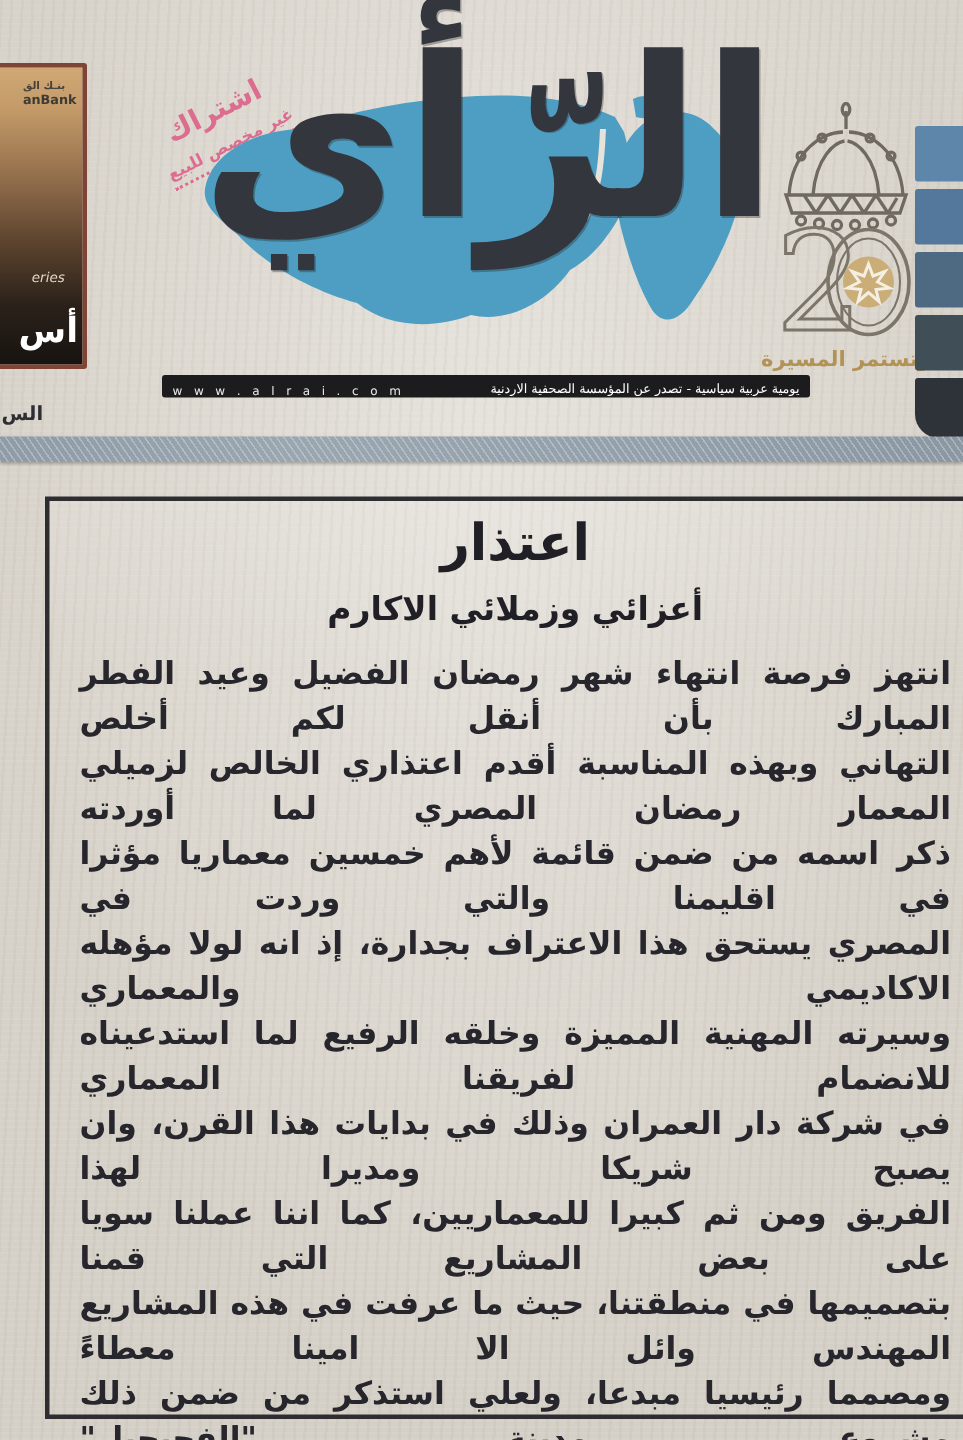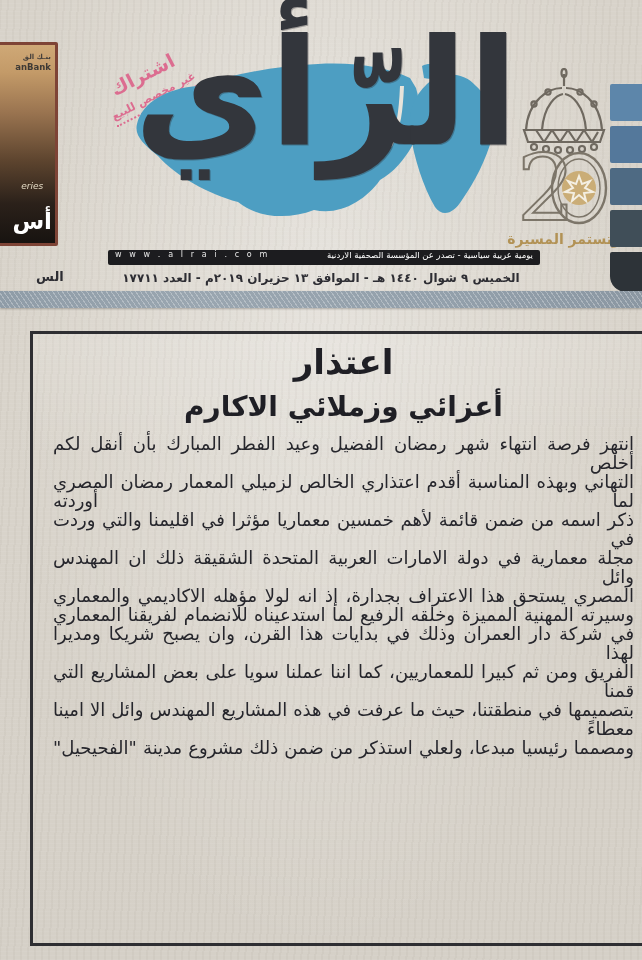--- a/index.html
+++ b/index.html
@@ -22,21 +22,21 @@
       repeating-linear-gradient(0deg, rgba(255,255,255,.05) 0 1px, rgba(0,0,0,0) 1px 4px);
   }
 
   
   .left-ad{
     position:absolute;left:-10px;top:42px;width:62px;height:198px;
     border:3px solid #7e4436;border-radius:2px;
     background:linear-gradient(180deg,#cfa876 0%,#c39a68 14%,#9a7450 34%,#5e452f 58%,#2b211a 80%,#171310 100%);
     overflow:hidden;
   }
-  .left-ad .bank{position:absolute;top:8px;right:4px;text-align:right;color:#47413c;line-height:1.25;}
+  .left-ad .bank{position:absolute;top:8px;right:4px;color:#47413c;line-height:1.25;}
   .left-ad .bank .ar{font-size:7px;font-weight:bold;}
   .left-ad .bank .en{font-size:8.5px;font-weight:bold;color:#3e3a35;}
   .left-ad .series{position:absolute;bottom:10px;right:3px;text-align:right;color:#f2e9d2;}
   .left-ad .series .en{font-size:9px;font-style:italic;opacity:.9;text-align:center;}
   .left-ad .series .ar{font-size:23px;font-weight:bold;color:#fff;line-height:1;margin-top:19px;}
 
   
   .stamp{
     position:absolute;left:88px;top:62px;width:120px;
     transform:rotate(-27deg);
@@ -61,33 +61,33 @@
 
   
   .edge-blocks{position:absolute;right:-6px;top:84px;width:38px;}
   .edge-blocks .blk{width:38px;height:37px;margin-bottom:5px;border-radius:2px;}
   .edge-blocks .blk:last-child{border-radius:2px 2px 2px 16px;height:40px;}
 
   
   .pubbar{
     position:absolute;left:108px;top:250px;width:432px;height:15px;
     background:#1c1c1f;border-radius:2px;
-    display:flex;justify-content:space-between;align-items:flex-start;
+    display:flex;justify-content:space-between;align-items:flex-end;
     padding:0 7px;box-sizing:border-box;
   }
   .pubbar .web{font-size:8px;letter-spacing:2.6px;color:#e8e8e8;white-space:nowrap;}
   .pubbar .tag{font-size:8.5px;color:#ffffff;direction:rtl;white-space:nowrap;}
 
   
   .dateline{
     position:absolute;left:0;top:271px;width:100%;
     text-align:center;font-size:12px;font-weight:bold;color:#2d2d33;
     direction:rtl;letter-spacing:.3px;
   }
-  .edge-text{position:absolute;left:1px;top:269px;font-size:13px;font-weight:bold;color:#2d2d33;margin-left:35px;}
+  .edge-text{position:absolute;left:1px;top:269px;font-size:13px;font-weight:bold;color:#2d2d33;}
 
   
   .fold-band{
     position:absolute;left:0;top:291px;width:100%;height:17px;
     background:
       repeating-linear-gradient(55deg, rgba(255,255,255,.28) 0 1px, rgba(0,0,0,0) 1px 4px),
       linear-gradient(90deg,#8f9ca7 0%,#9aa6b0 30%,#93a0ab 70%,#8b97a2 100%);
     box-shadow:0 1px 2px rgba(0,0,0,.25);
   }
 
@@ -97,26 +97,26 @@
     border:3px solid #2e2e32;
     padding:4px 20px 8px 20px;box-sizing:content-box;
     direction:rtl;color:#232329;
     background:linear-gradient(180deg, rgba(255,255,255,.12), rgba(0,0,0,0) 20%);
   }
   .notice-title{
     text-align:center;font-size:34px;font-weight:bold;line-height:48px;
     letter-spacing:1px;color:#1f1f25;
   }
   .notice-subtitle{
-    text-align:center;font-size:28px;font-weight:bold;line-height:42px;color:#1f1f25;
+    text-align:center;font-size:22px;font-weight:bold;line-height:42px;color:#1f1f25;
   }
   .notice-body{margin-top:6px;}
   .body-line{
     direction:rtl;text-align:justify;text-align-last:justify;
-    font-size:18px;font-weight:normal;line-height:19px;
+    font-size:21px;font-weight:bold;line-height:30px;
     color:#26262c;white-space:normal;
   }
 </style>
 </head>
 <body>
 
 <div class="page">
   <div class="grain"></div>
 
   <div class="left-ad">
@@ -185,33 +185,31 @@
     <div class="blk" style="background:#4e6a83"></div>
     <div class="blk" style="background:#404e58"></div>
     <div class="blk" style="background:#2d3338"></div>
   </div>
 
   <div class="pubbar">
     <span class="web">w w w . a l r a i . c o m</span>
     <span class="tag">يومية عربية سياسية - تصدر عن المؤسسة الصحفية الاردنية</span>
   </div>
 
-  <div class="dateline">الخميس ٩ شوال ١٤٤٠ هـ - الموافق ١٣ حزيران ٢٠١٩م - العدد ١٧٧١١</div>
   <div class="edge-text">الس</div>
 
   <div class="fold-band"></div>
 
   <div class="notice">
     <div class="notice-title">اعتذار</div>
     <div class="notice-subtitle">أعزائي وزملائي الاكارم</div>
     <div class="notice-body">
         <div class="body-line">انتهز فرصة انتهاء شهر رمضان الفضيل وعيد الفطر المبارك بأن أنقل لكم أخلص</div>
         <div class="body-line">التهاني وبهذه المناسبة أقدم اعتذاري الخالص لزميلي المعمار رمضان المصري لما أوردته</div>
         <div class="body-line">ذكر اسمه من ضمن قائمة لأهم خمسين معماريا مؤثرا في اقليمنا والتي وردت في</div>
-        <div class="body-line">مجلة معمارية في دولة الامارات العربية المتحدة الشقيقة ذلك ان المهندس وائل</div>
         <div class="body-line">المصري يستحق هذا الاعتراف بجدارة، إذ انه لولا مؤهله الاكاديمي والمعماري</div>
         <div class="body-line">وسيرته المهنية المميزة وخلقه الرفيع لما استدعيناه للانضمام لفريقنا المعماري</div>
         <div class="body-line">في شركة دار العمران وذلك في بدايات هذا القرن، وان يصبح شريكا ومديرا لهذا</div>
         <div class="body-line">الفريق ومن ثم كبيرا للمعماريين، كما اننا عملنا سويا على بعض المشاريع التي قمنا</div>
         <div class="body-line">بتصميمها في منطقتنا، حيث ما عرفت في هذه المشاريع المهندس وائل الا امينا معطاءً</div>
         <div class="body-line">ومصمما رئيسيا مبدعا، ولعلي استذكر من ضمن ذلك مشروع مدينة "الفحيحيل"</div>
       </div>
 
   </div>
 </div>

